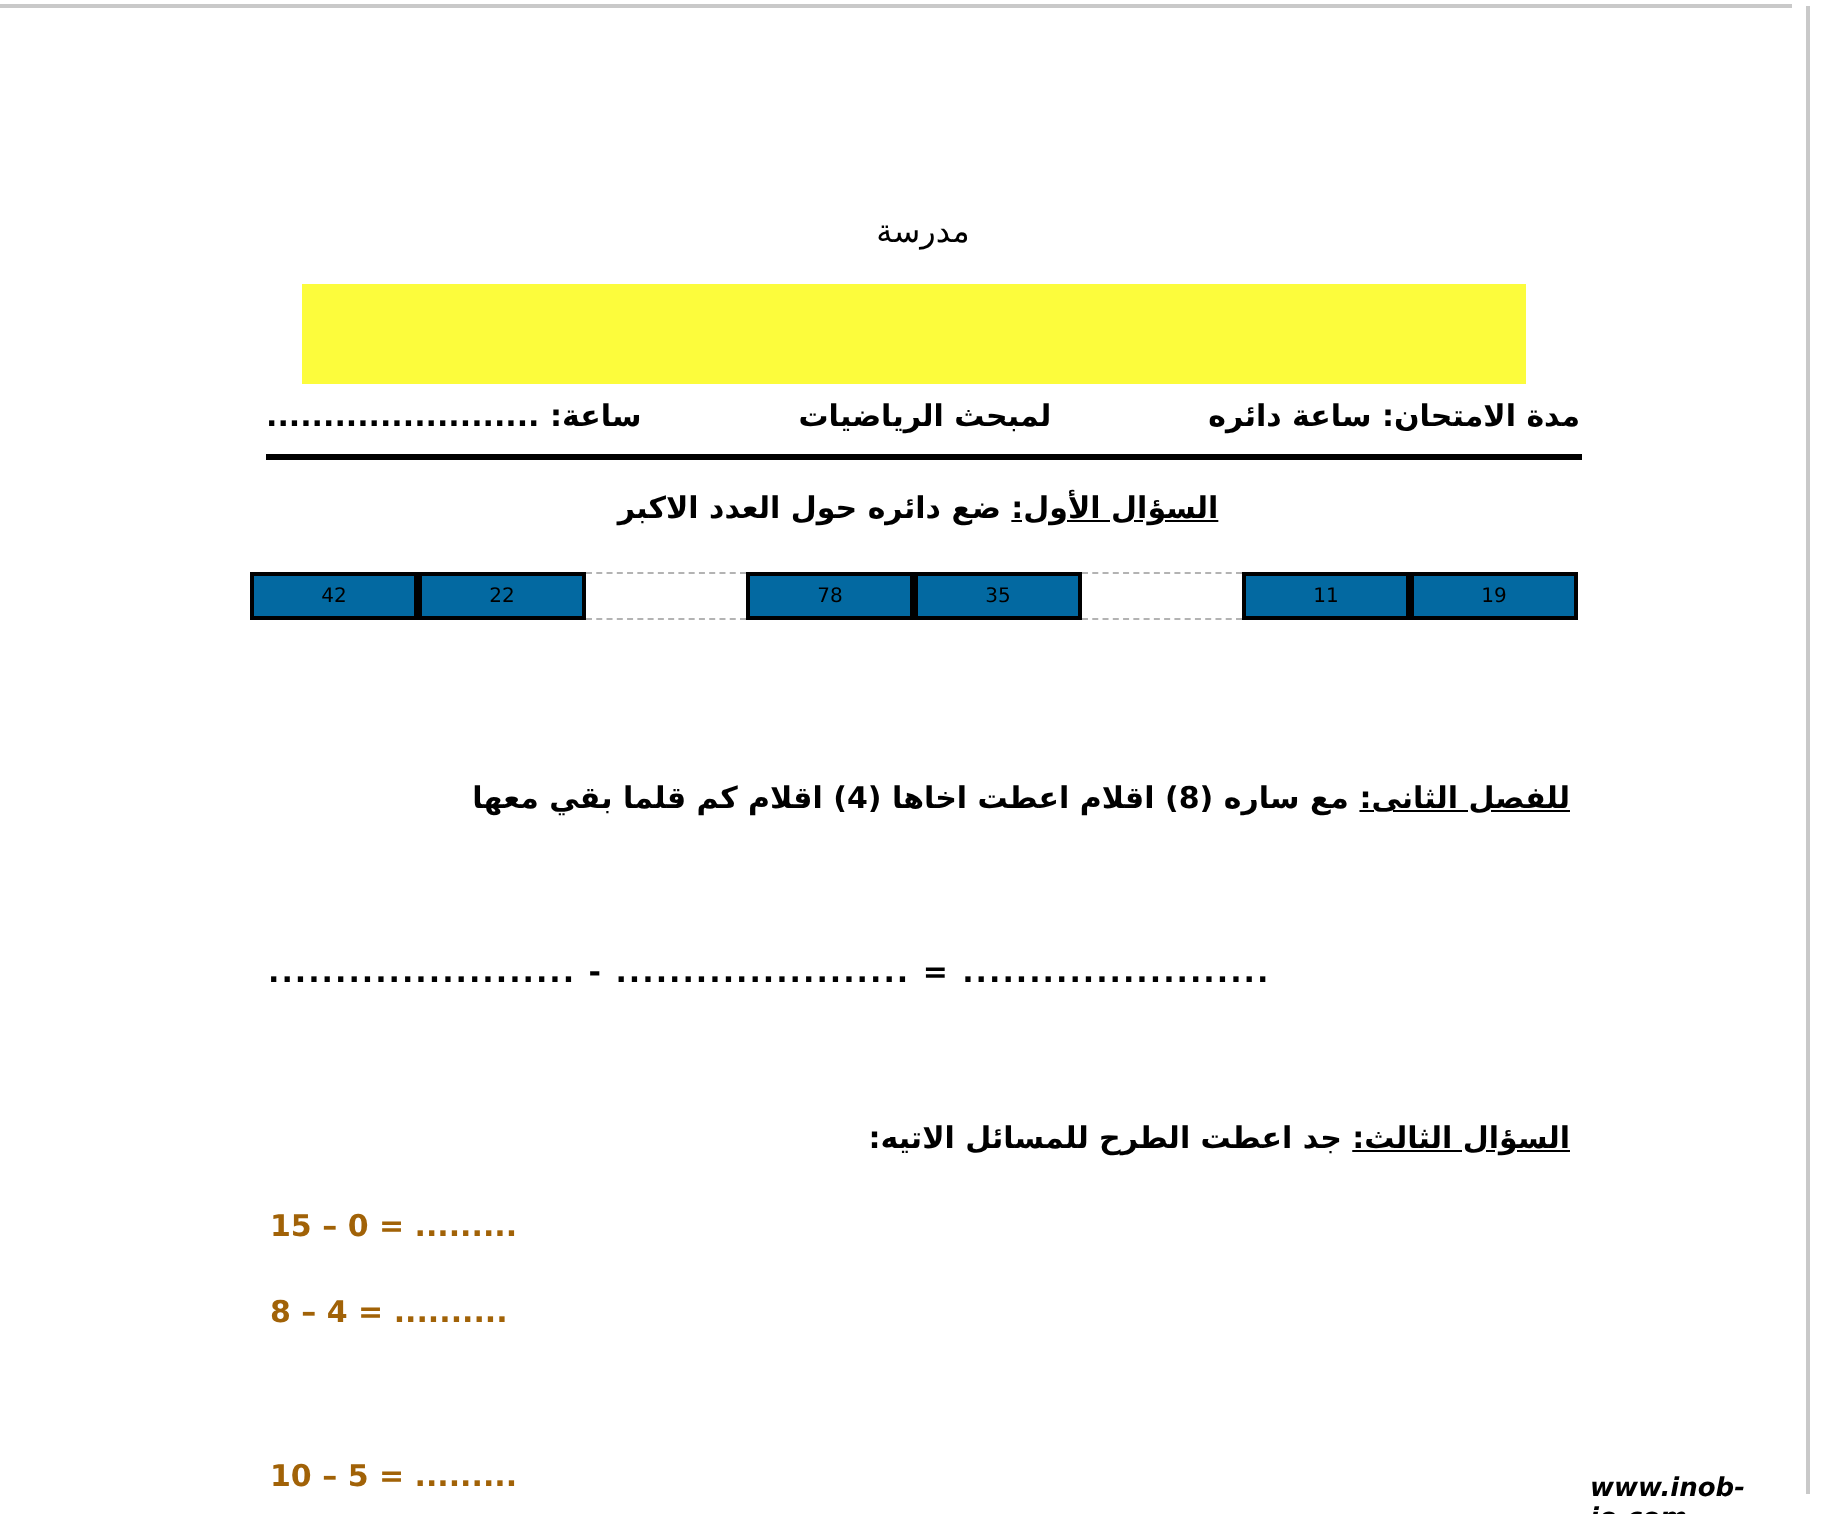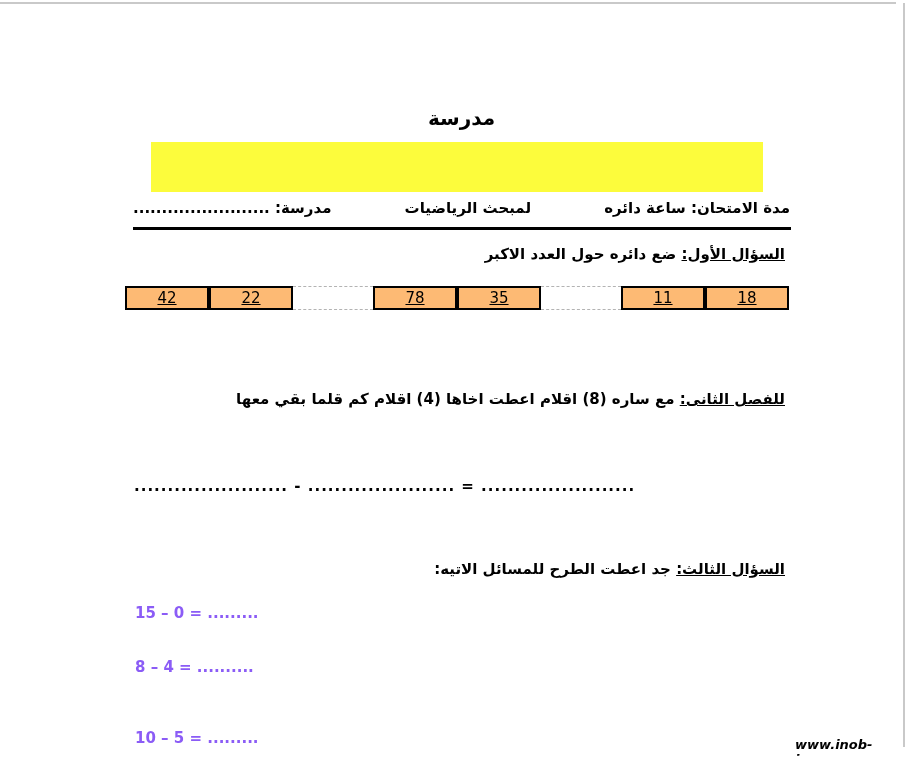--- a/index.html
+++ b/index.html
@@ -24,21 +24,21 @@
   .edge-right {
     position: absolute;
     top: 3px; left: 903px;
     width: 2px; height: 744px;
     background: #c9c9c9;
   }
   .school-title {
     position: absolute;
     top: 106px; left: 133px; width: 657px;
     text-align: center;
-    font-size: 20px; font-weight: bold;
+    font-size: 16px; font-weight: normal;
     color: #000;
   }
   .yellow-banner {
     position: absolute;
     top: 142px; left: 151px;
     width: 612px; height: 50px;
     box-sizing: border-box;
     padding: 0 6px;
     display: flex;
     direction: rtl;
@@ -66,65 +66,64 @@
   }
   .q-heading {
     position: absolute;
     left: 133px; width: 652px;
     direction: rtl;
     text-align: right;
     font-size: 15px; font-weight: bold;
     color: #000;
     line-height: 22px;
   }
-  .q1-heading { top: 243px; }
+  .q1-heading { top: 243px; text-align: center; }
   .q2-heading { top: 388px; }
   .q3-heading { top: 558px; }
   .u { text-decoration: underline; }
   .num-table {
     position: absolute;
     top: 286px; left: 125px;
     width: 664px; height: 24px;
     display: flex;
   }
   .num-cell {
     flex: 1;
     box-sizing: border-box;
     border: 2px solid #000;
-    background: #fdba74;
+    background: #0369a1;
     display: flex;
     align-items: center;
     justify-content: center;
-    font-size: 15px;
+    font-size: 10px;
     color: #000;
-    text-decoration: underline;
   }
   .gap-cell {
     flex: 1;
     box-sizing: border-box;
     border-top: 1px dashed #b3b3b3;
     border-bottom: 1px dashed #b3b3b3;
   }
   .answer-line {
     position: absolute;
     top: 477px; left: 134px;
     direction: ltr;
     font-size: 15px; font-weight: bold;
     color: #000;
     letter-spacing: 1px;
   }
   .problem-line {
     position: absolute;
     left: 135px;
     direction: ltr;
     font-size: 15px; font-weight: bold;
-    color: #8b5cf6;
+    color: #a16207;
   }
   .p0 { top: 604px; }
-  .p1 { top: 647px; margin-top: 11px; }
+  .p1 { top: 647px; }
   .p2 { top: 729px; }
   .watermark {
     position: absolute;
     top: 737px; left: 795px;
     font-size: 13px;
     font-weight: bold;
     font-style: italic;
     color: #000;
   }
 </style>
@@ -137,39 +136,39 @@
   <div class="edge-right"></div>
 
   <div class="school-title">مدرسة</div>
 
   <div class="yellow-banner" style="background: rgb(252, 252, 60);">
   </div>
 
   <div class="info-row">
     <span>مدة الامتحان: ساعة دائره</span>
     <span>لمبحث الرياضيات</span>
-    <span>مدرسة: ........................</span>
+    <span>ساعة: ........................</span>
   </div>
 
   <div class="header-rule"></div>
 
   <div class="q-heading q1-heading">
     <span class="u">السؤال الأول:</span>
     <span>ضع دائره حول العدد الاكبر</span>
   </div>
 
   <div class="num-table">
     <div class="num-cell">42</div>
     <div class="num-cell">22</div>
     <div class="gap-cell"></div>
     <div class="num-cell">78</div>
     <div class="num-cell">35</div>
     <div class="gap-cell"></div>
     <div class="num-cell">11</div>
-    <div class="num-cell">18</div>
+    <div class="num-cell">19</div>
   </div>
 
   <div class="q-heading q2-heading">
     <span class="u">للفصل الثانى:</span>
     <span>مع ساره (8) اقلام اعطت اخاها (4) اقلام كم قلما بقي معها</span>
   </div>
 
   <div class="answer-line">....................... - ...................... = .......................</div>
 
   <div class="q-heading q3-heading">

